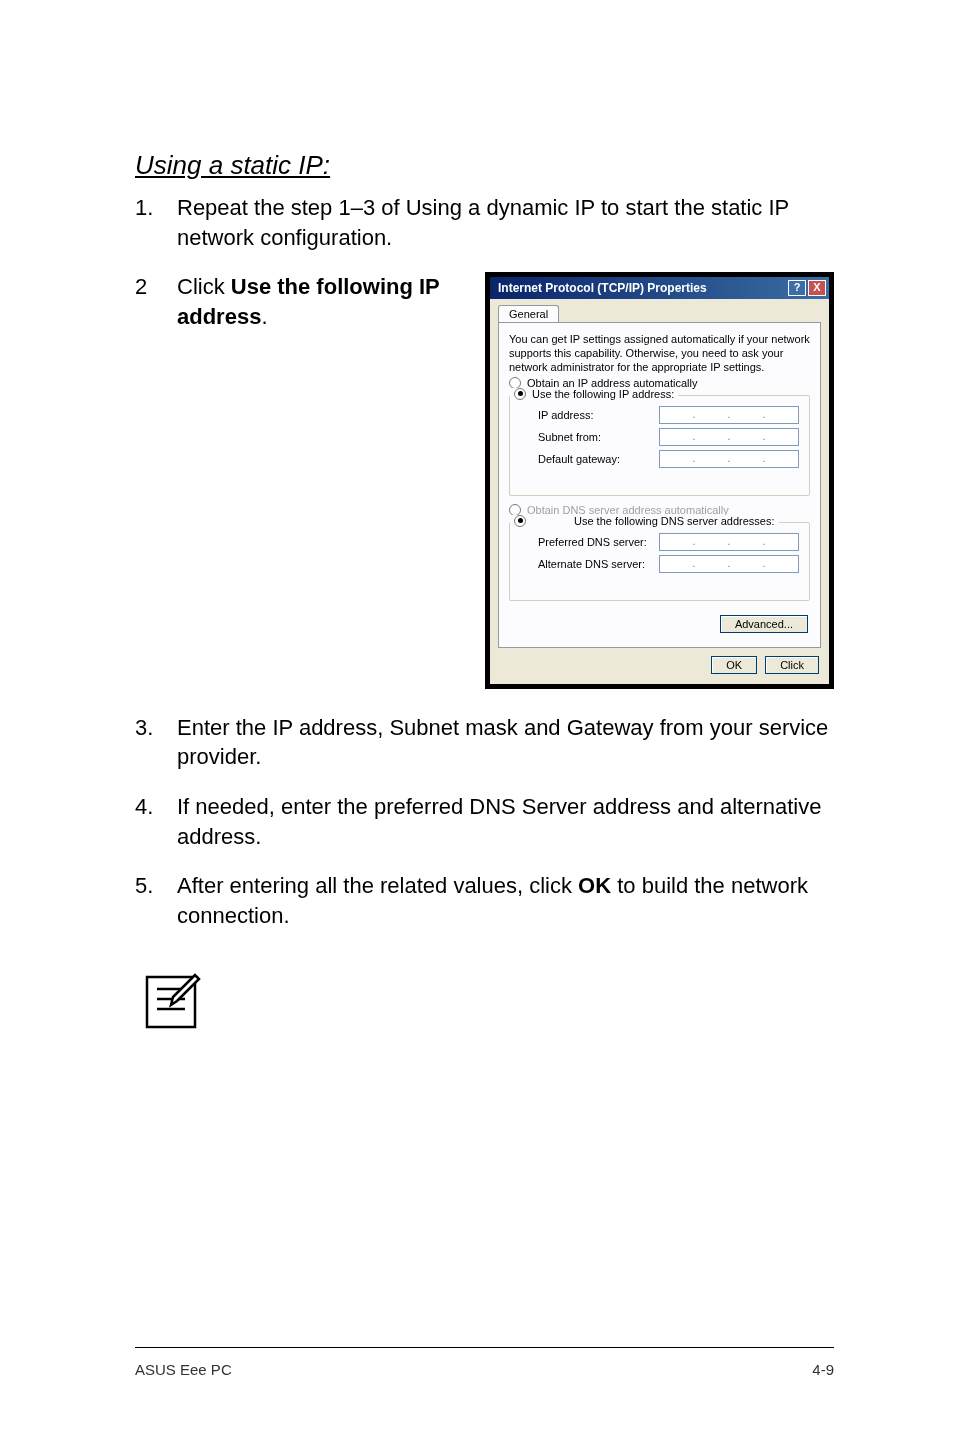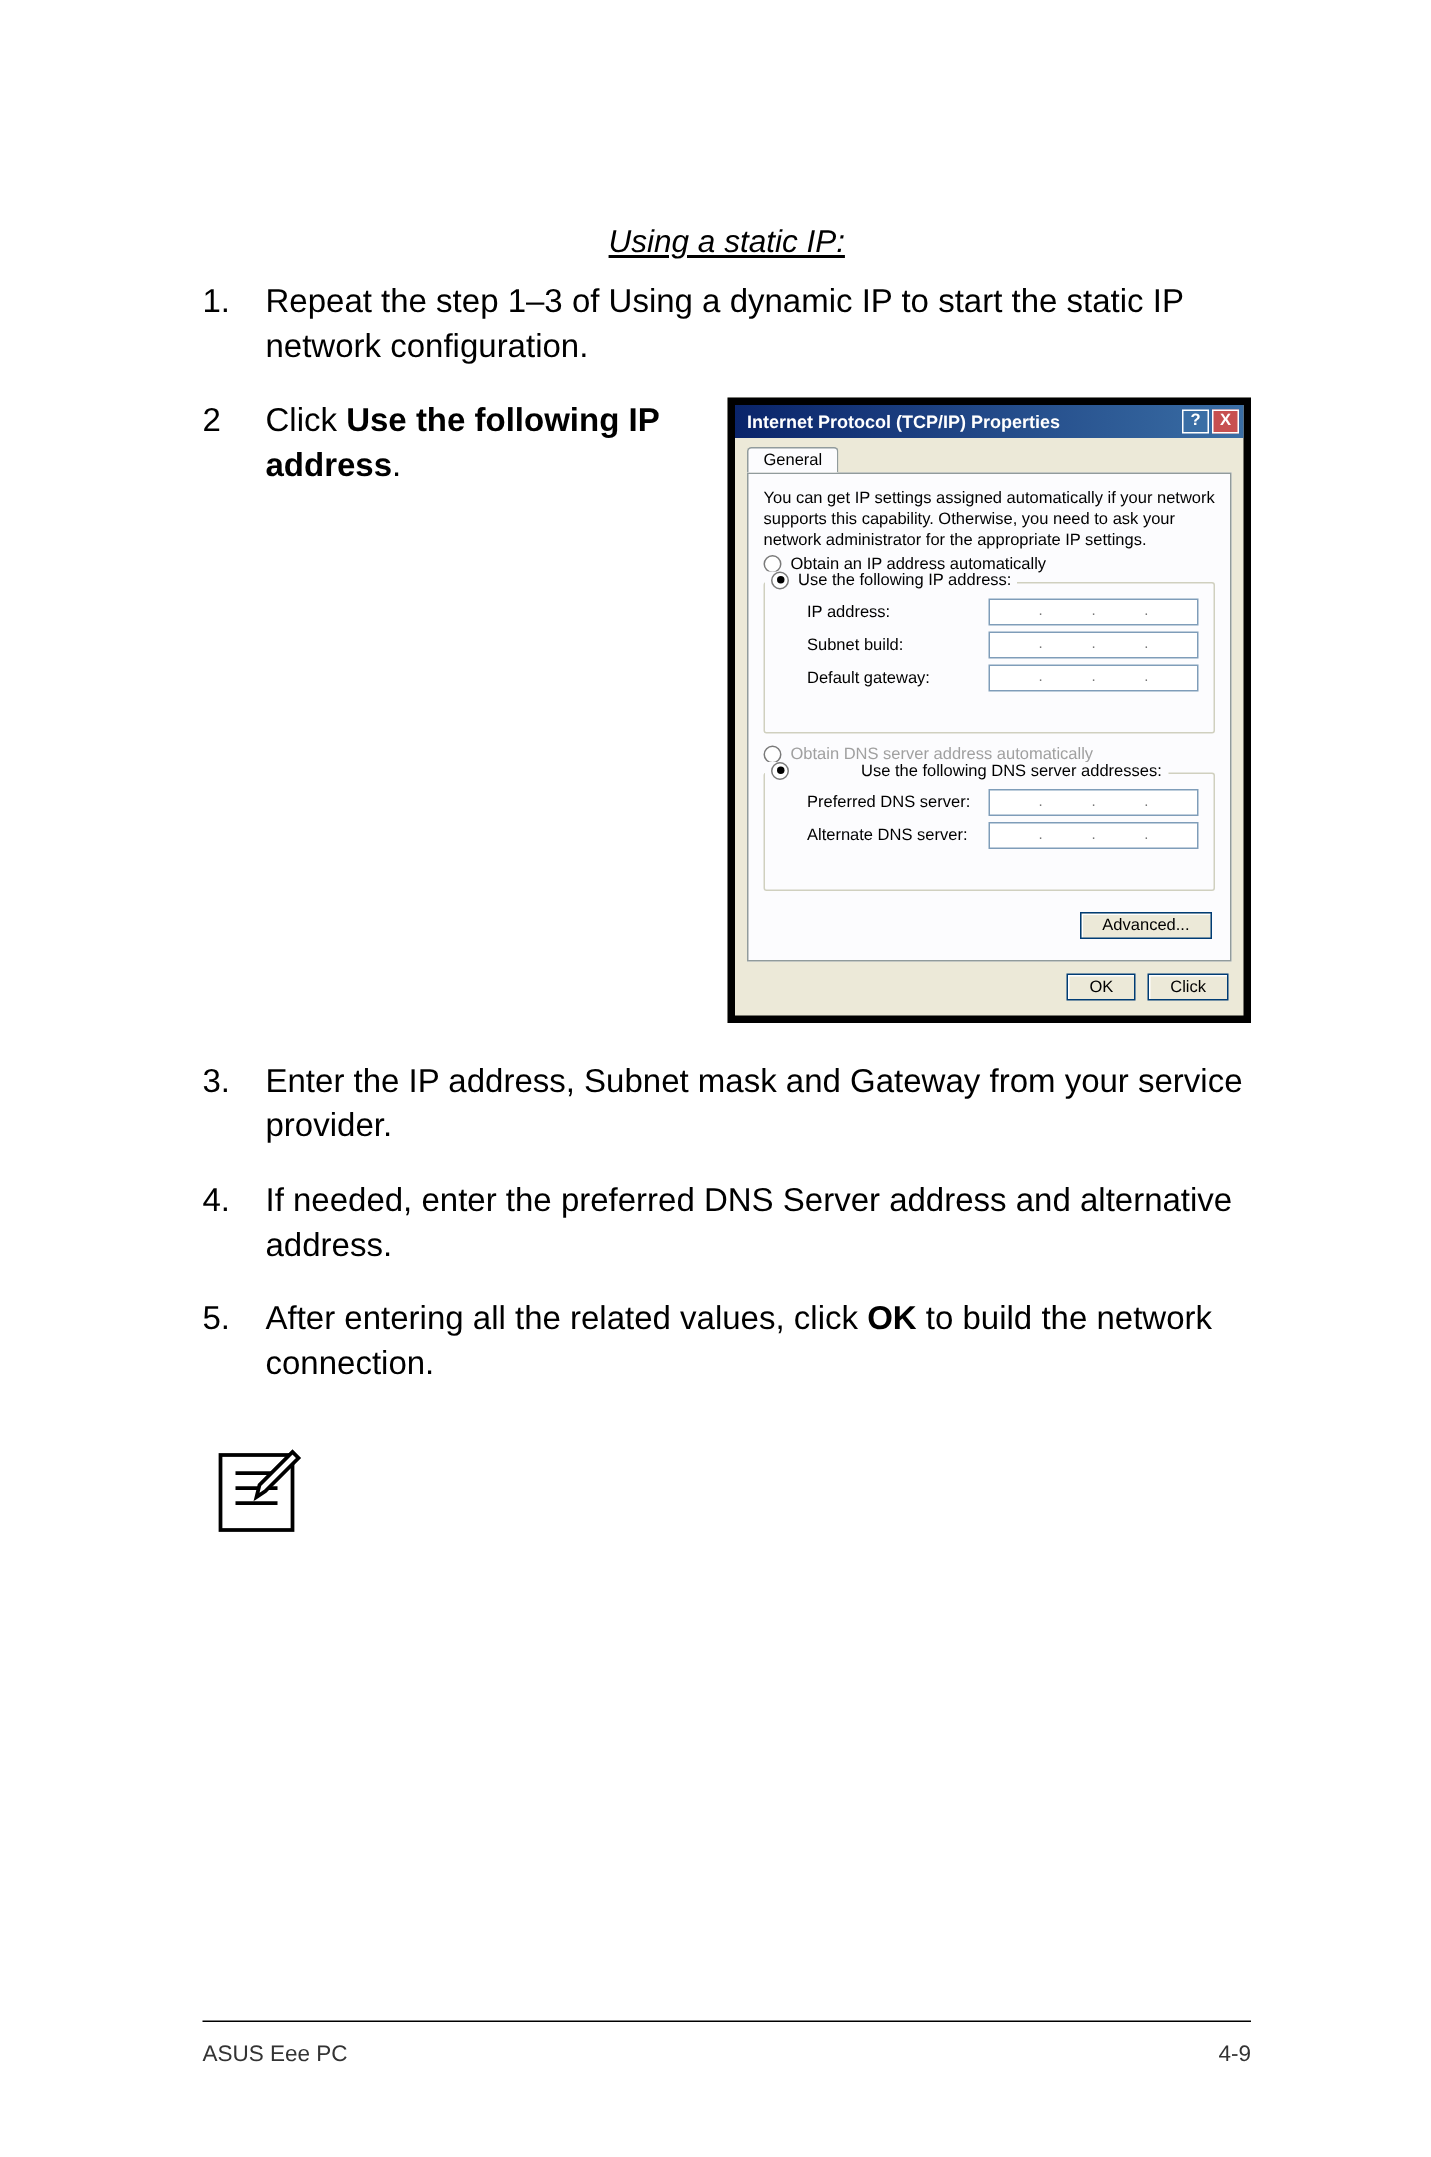--- a/index.html
+++ b/index.html
@@ -10,23 +10,22 @@
       font-family: "Segoe UI", Arial, sans-serif;
       color: #000;
       position: relative;
     }
     .page {
       padding: 150px 120px 0 135px;
     }
     .section-title {
       font-style: italic;
       text-decoration: underline;
-      font-size: 21px;
+      font-size: 26px;
       margin-bottom: 12px;
-      text-align: center;
     }
     .num-item {
       display: flex;
       margin-bottom: 20px;
       font-size: 22px;
       line-height: 1.35;
     }
     .num-item .num {
       width: 42px;
       flex-shrink: 0;
@@ -154,21 +153,21 @@
           </div>
           <div class="field-row">
             <span>IP address:</span>
             <div class="ip-input">
                 <span class="dot">.</span>
                 <span class="dot">.</span>
                 <span class="dot">.</span>
               </div>
           </div>
           <div class="field-row">
-            <span>Subnet build:</span>
+            <span>Subnet from:</span>
             <div class="ip-input">
                 <span class="dot">.</span>
                 <span class="dot">.</span>
                 <span class="dot">.</span>
               </div>
           </div>
           <div class="field-row">
             <span>Default gateway:</span>
             <div class="ip-input">
                 <span class="dot">.</span>

